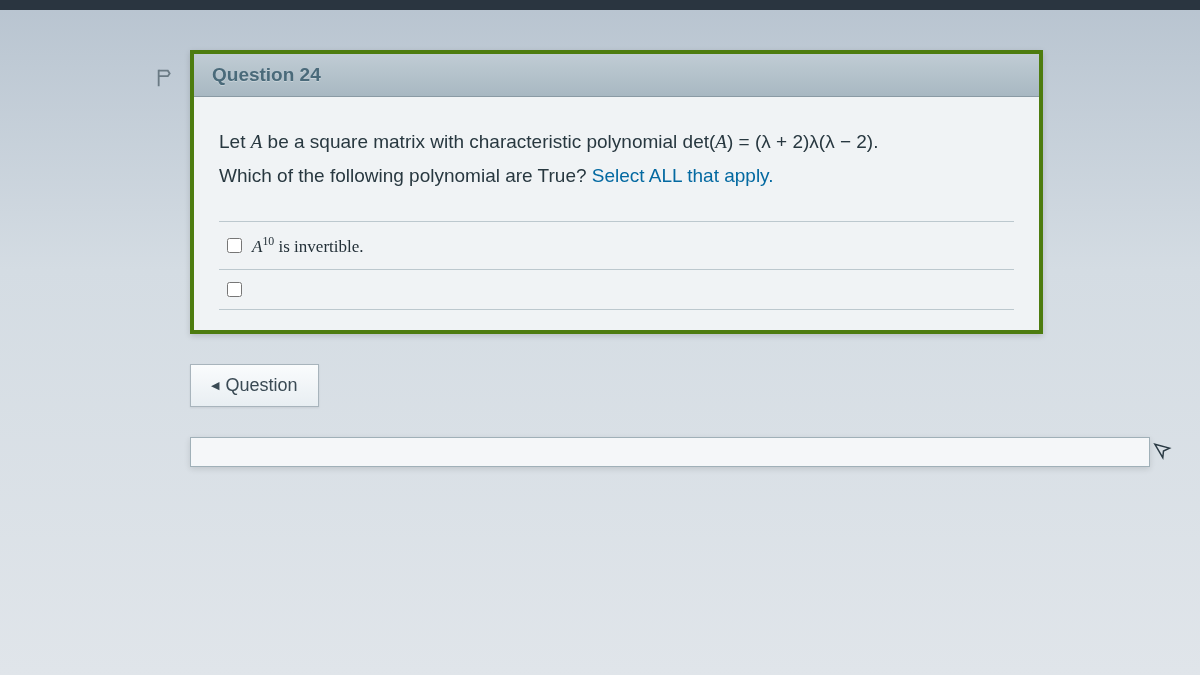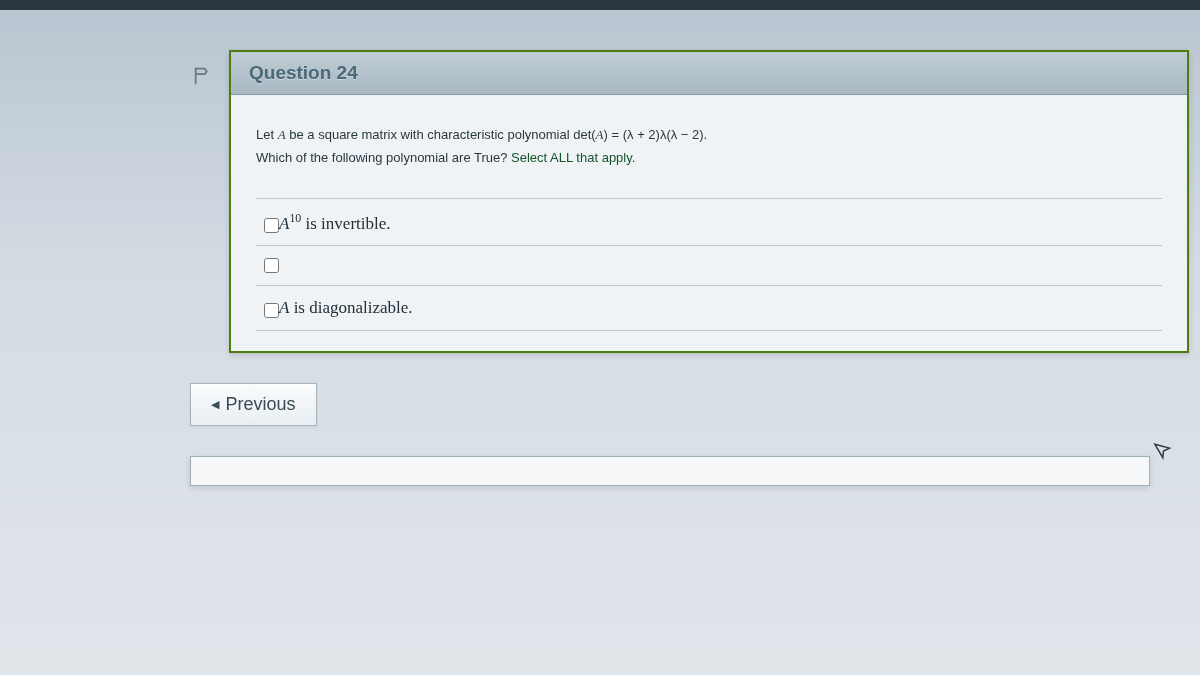--- a/index.html
+++ b/index.html
@@ -18,25 +18,24 @@
     .top-bar {
       height: 10px;
       background: #2a3540;
       width: 100%;
     }
     .content-area {
       padding: 40px 0 0 190px;
     }
     .question-card {
       background: #f5f7f9;
-      border: 2px solid #4d7c0f;
+      border: 4px solid #4d7c0f;
       box-shadow: 0 2px 6px rgba(0,0,0,0.15);
-      width: 960px;
+      width: 853px;
       position: relative;
-      margin-left: 39px;
     }
     .flag-icon-wrap {
       position: absolute;
       left: -40px;
       top: 12px;
       width: 24px;
       height: 24px;
       display: flex;
       align-items: center;
       justify-content: center;
@@ -51,40 +50,41 @@
       color: #4a6a7a;
       font-size: 19px;
       font-weight: 600;
       text-shadow: 0 1px 0 rgba(255,255,255,0.3);
     }
     .question-body {
       padding: 28px 25px 20px 25px;
       background: #f0f3f5;
     }
     .prompt-text {
-      font-size: 13px;
+      font-size: 19px;
       color: #283840;
       line-height: 1.8;
     }
     .prompt-text .math {
       font-style: italic;
       font-family: "Times New Roman", serif;
     }
     .prompt-highlight {
-      color: #14532d;
+      color: #0369a1;
     }
     .options {
       margin-top: 28px;
       border-top: 1px solid #bcc8ce;
     }
     .option-row {
       display: flex;
-      align-items: flex-end;
+      align-items: center;
       padding: 12px 8px;
       border-bottom: 1px solid #bcc8ce;
+      gap: 10px;
     }
     .option-row input[type="checkbox"] {
       width: 15px;
       height: 15px;
       accent-color: #333;
     }
     .option-label {
       font-size: 17px;
       color: #233038;
       font-family: "Times New Roman", serif;
@@ -163,33 +163,29 @@
         <div class="option-row">
           <input type="checkbox" style="">
           <span class="option-label"><span class="mi">A</span><sup>10</sup> is invertible.</span>
         </div>
 
         <div class="option-row">
           <input type="checkbox" style="">
         </div>
 
 
-        <div class="option-row">
-          <input type="checkbox" style="">
-          <span class="option-label"><span class="mi">A</span> is diagonalizable.</span>
-        </div>
 
       </div>
     </div>
   </div>
 
   <div class="nav-row">
     <button class="prev-btn">
       <span class="arrow">◀</span>
-      <span>Previous</span>
+      <span>Question</span>
     </button>
   </div>
 
   <div class="bottom-box"></div>
 
 </div>
 
 <div class="cursor-icon">
   <svg width="22" height="22" viewBox="0 0 24 24" fill="none" stroke="#2a3a44" stroke-width="1.6">
     <path d="M4 3l6 16 2-7 7-2z"></path>

